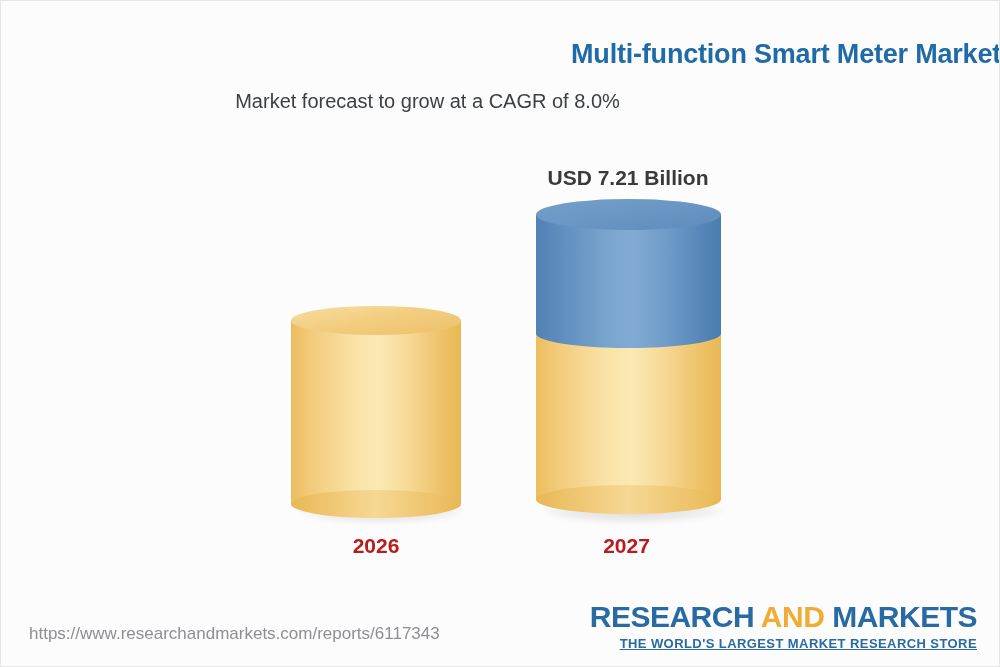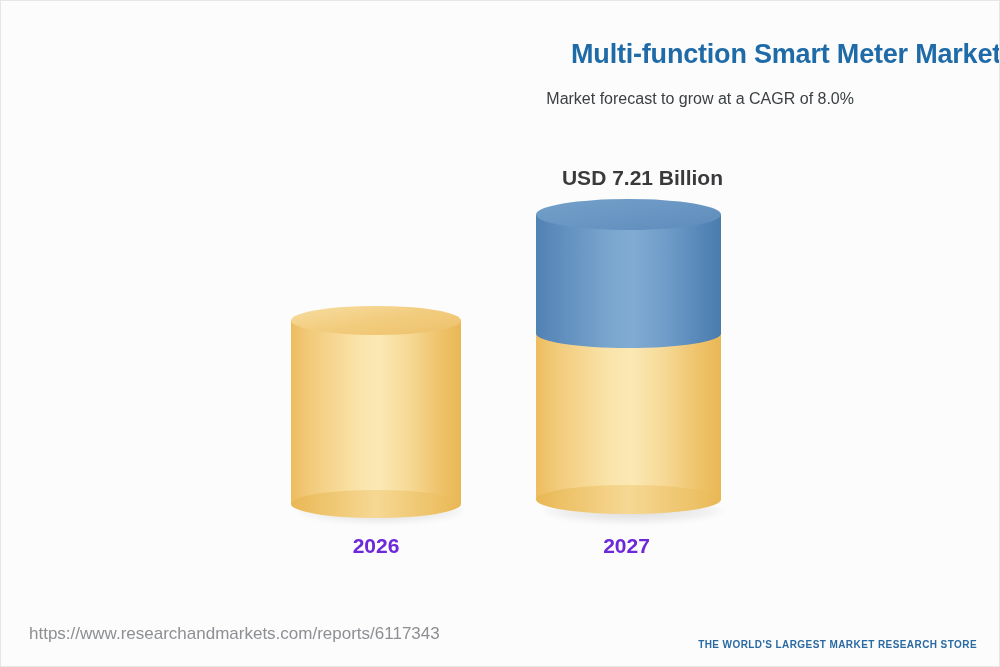--- a/index.html
+++ b/index.html
@@ -30,22 +30,22 @@
     font-weight: bold;
     color: #1f6ba8;
     letter-spacing: -0.2px;
     white-space: nowrap;
   }
   #chart-subtitle {
     position: absolute;
     top: 89px;
     left: 0;
     width: 853px;
-    text-align: right;
-    font-size: 16px;
+    text-align: center;
+    font-size: 20px;
     font-weight: normal;
     color: #3c4043;
     white-space: nowrap;
   }
   
   #plot-area {
     position: absolute;
     left: 0;
     top: 0;
     width: 1000px;
@@ -111,21 +111,21 @@
     font-weight: bold;
     color: #3a3a3c;
     white-space: nowrap;
   }
   
   .cat-label {
     position: absolute;
     text-align: center;
     font-size: 21px;
     font-weight: bold;
-    color: #6d28d9;
+    color: #b91c1c;
     white-space: nowrap;
   }
   
   .cyl-shadow {
     position: absolute;
     border-radius: 50%;
     background: radial-gradient(ellipse at center, rgba(0,0,0,0.13) 0%, rgba(0,0,0,0.05) 55%, rgba(0,0,0,0) 75%);
     filter: blur(2px);
   }
   
@@ -149,25 +149,26 @@
     font-weight: bold;
     color: #2a6aa3;
     letter-spacing: -0.5px;
     white-space: nowrap;
   }
   #brand-and {
     color: #f0ad36;
   }
   #brand-tagline {
     margin-top: 5px;
-    font-size: 10px;
+    font-size: 13px;
     font-weight: bold;
     color: #2a6aa3;
     letter-spacing: 0.42px;
     white-space: nowrap;
+    text-decoration: underline;
   }
 </style>
 </head>
 <body>
 
 <div id="canvas">
 
   <div id="chart-title">Multi-function Smart Meter Market</div>
   <div id="chart-subtitle">Market forecast to grow at a CAGR of 8.0%</div>
 
@@ -180,21 +181,21 @@
 
       <div class="cyl-body gold-body" style="top:14px; height:184px;"></div>
 
       <div class="cyl-bottom gold-bottom" style="top:184px; height:28px;"></div>
 
       <div class="cyl-top gold-top" style="top:0px; height:29px;"></div>
     </div>
 
     <div class="cat-label" style="left:285px; top:533px; width:180px;">2026</div>
 
-    <div class="value-label" style="left:532px; top:165px; width:190px;text-align:right;">USD 7.21 Billion</div>
+    <div class="value-label" style="left:532px; top:165px; width:190px;">USD 7.21 Billion</div>
 
     <div class="cyl-shadow" style="left:541px; top:497px; width:182px; height:26px;"></div>
 
     <div class="cyl" style="left:535px; top:198px; width:185px; height:319px;">
 
       <div class="cyl-body gold-body" style="top:134px; height:166px;"></div>
 
       <div class="cyl-bottom gold-bottom" style="top:286px; height:29px;"></div>
 
       <div class="cyl-body blue-body" style="top:15px; height:119px;"></div>
@@ -204,16 +205,17 @@
       <div class="cyl-top blue-top" style="top:0px; height:31px;"></div>
     </div>
 
     <div class="cat-label" style="left:533px; top:533px; width:185px;">2027</div>
 
   </div>
 
   <div id="source-url">https://www.researchandmarkets.com/reports/6117343</div>
 
   <div id="brand-logo">
+    <div id="brand-wordmark"><span>RESEARCH </span><span id="brand-and">AND</span><span> MARKETS</span></div>
     <div id="brand-tagline">THE WORLD'S LARGEST MARKET RESEARCH STORE</div>
   </div>
 
 </div>
 
 </body></html>

